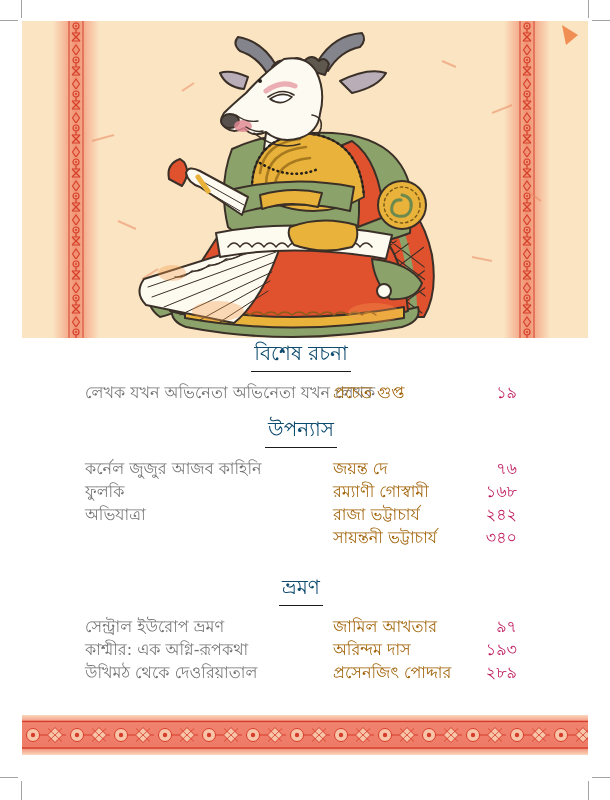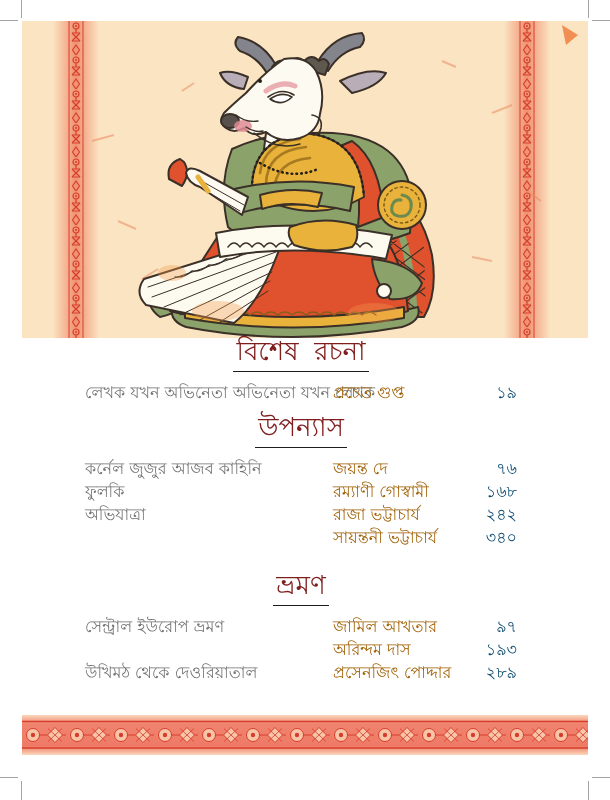--- a/index.html
+++ b/index.html
@@ -19,28 +19,28 @@
   .strip-glow {
     position:absolute; top:0; height:317px; width:46px;
     background:linear-gradient(to right, rgba(238,116,84,0) 0%, rgba(234,100,70,0.65) 50%, rgba(238,116,84,0) 100%);
   }
   .strip { position:absolute; top:0; }
   .fig-svg { position:absolute; left:0; top:0; }
   
   .toc-section { position:absolute; left:85px; width:432px; }
   .toc-head { text-align:center; }
   .toc-head span {
-    display:inline-block; font-size:26px; line-height:26px; color:#7f1d1d;
-    border-bottom:1.5px solid #1c1c1c; padding:0 3px 5px 3px;font-family:Liberation Mono, monospace;
+    display:inline-block; font-size:20px; line-height:26px; color:#0c4a6e;
+    border-bottom:1.5px solid #1c1c1c; padding:0 3px 5px 3px;
   }
   .toc-rows { margin-top:9px; }
   .toc-row { position:relative; height:23px; font-size:16px; line-height:23px; }
   .toc-title { position:absolute; left:0; color:#737373; white-space:nowrap; }
   .toc-author { position:absolute; left:248px; color:#a16207; white-space:nowrap; }
-  .toc-page { position:absolute; right:0; color:#0c4a6e; }
+  .toc-page { position:absolute; right:0; color:#be185d; }
   
   .bottom-band {
     position:absolute; left:22px; top:715px; width:566px; height:40px;
     background:linear-gradient(to bottom,#fbd8bc 0%,#f0836e 22%,#ee7a66 78%,#fbd8bc 100%);
   }
   .bottom-band svg { position:absolute; left:0; top:0; }
 </style>
 </head>
 <body>
 
@@ -242,20 +242,21 @@
 
   <div class="toc-section" style="top:574px">
     <div class="toc-head"><span>ভ্রমণ</span></div>
     <div class="toc-rows">
       <div class="toc-row">
         <span class="toc-title">সেন্ট্রাল ইউরোপ ভ্রমণ</span>
         <span class="toc-author">জামিল আখতার</span>
         <span class="toc-page">৯৭</span>
       </div>
       <div class="toc-row">
+        <span class="toc-title">কাশ্মীর: এক অগ্নি-রূপকথা</span>
         <span class="toc-author">অরিন্দম দাস</span>
         <span class="toc-page">১৯৩</span>
       </div>
       <div class="toc-row">
         <span class="toc-title">উখিমঠ থেকে দেওরিয়াতাল</span>
         <span class="toc-author">প্রসেনজিৎ পোদ্দার</span>
         <span class="toc-page">২৮৯</span>
       </div>
     </div>
   </div>

